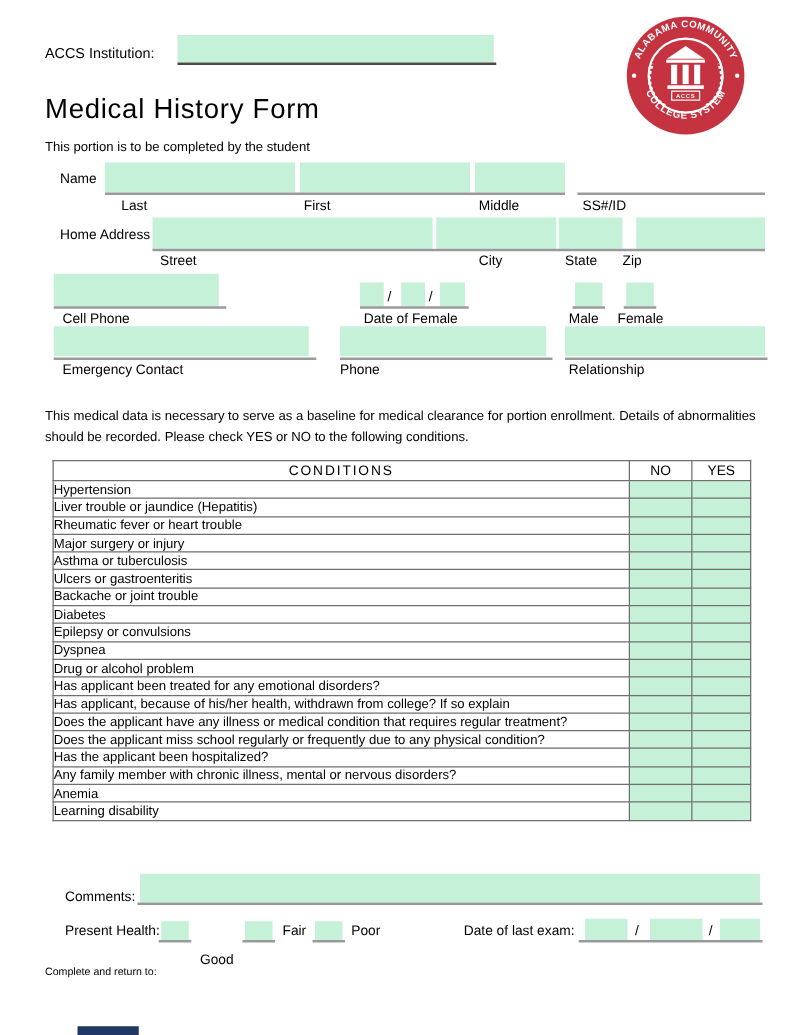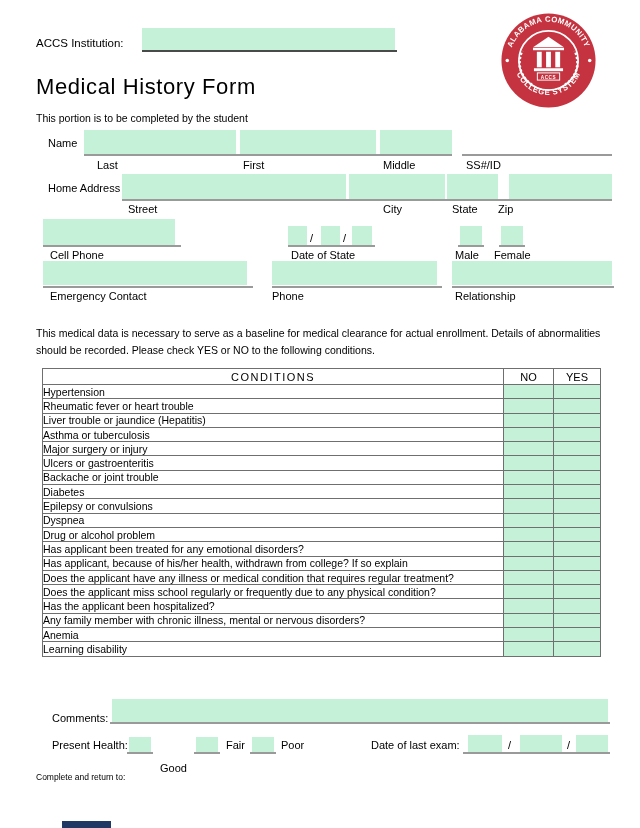--- a/index.html
+++ b/index.html
@@ -91,40 +91,40 @@
   <div class="gf" style="left:43px;top:219px;width:132px;height:26px"></div>
   <div class="ul" style="left:43px;top:245px;width:138px"></div>
   <span class="lbl" style="left:50px;top:249px">Cell Phone</span>
 
   <div class="gf" style="left:288px;top:226px;width:19px;height:19px"></div>
   <span class="slash" style="left:310px;top:232px">/</span>
   <div class="gf" style="left:321px;top:226px;width:19px;height:19px"></div>
   <span class="slash" style="left:343px;top:232px">/</span>
   <div class="gf" style="left:352px;top:226px;width:20px;height:19px"></div>
   <div class="ul" style="left:288px;top:245px;width:87px"></div>
-  <span class="lbl" style="left:291px;top:249px">Date of State</span>
+  <span class="lbl" style="left:291px;top:249px">Date of Female</span>
 
   <div class="gf" style="left:460px;top:226px;width:22px;height:19px"></div>
   <div class="ul" style="left:458px;top:245px;width:26px"></div>
   <div class="gf" style="left:501px;top:226px;width:22px;height:19px"></div>
   <div class="ul" style="left:499px;top:245px;width:26px"></div>
   <span class="lbl" style="left:455px;top:249px">Male</span>
   <span class="lbl" style="left:494px;top:249px">Female</span>
 
   <div class="gf" style="left:43px;top:261px;width:204px;height:24px"></div>
   <div class="ul" style="left:43px;top:286px;width:210px"></div>
   <span class="lbl" style="left:50px;top:290px">Emergency Contact</span>
   <div class="gf" style="left:272px;top:261px;width:165px;height:24px"></div>
   <div class="ul" style="left:272px;top:286px;width:170px"></div>
   <span class="lbl" style="left:272px;top:290px">Phone</span>
   <div class="gf" style="left:452px;top:261px;width:160px;height:24px"></div>
   <div class="ul" style="left:452px;top:286px;width:162px"></div>
   <span class="lbl" style="left:455px;top:290px">Relationship</span>
 
-  <div class="intro">This medical data is necessary to serve as a baseline for medical clearance for actual enrollment. Details of abnormalities should be recorded. Please check YES or NO to the following conditions.</div>
+  <div class="intro">This medical data is necessary to serve as a baseline for medical clearance for portion enrollment. Details of abnormalities should be recorded. Please check YES or NO to the following conditions.</div>
 
   <table class="ctable">
     <colgroup>
         <col class="c1">
         <col class="c2">
         <col class="c3">
       </colgroup>
     <thead>
       <tr>
         <th class="cond-h">CONDITIONS</th>
@@ -132,36 +132,36 @@
         <th>YES</th>
       </tr>
     </thead>
     <tbody>
         <tr>
           <td class="cond">Hypertension</td>
           <td class="chk"></td>
           <td class="chk"></td>
         </tr>
         <tr>
+          <td class="cond">Liver trouble or jaundice (Hepatitis)</td>
+          <td class="chk"></td>
+          <td class="chk"></td>
+        </tr>
+        <tr>
           <td class="cond">Rheumatic fever or heart trouble</td>
           <td class="chk"></td>
           <td class="chk"></td>
         </tr>
         <tr>
-          <td class="cond">Liver trouble or jaundice (Hepatitis)</td>
+          <td class="cond">Major surgery or injury</td>
           <td class="chk"></td>
           <td class="chk"></td>
         </tr>
         <tr>
           <td class="cond">Asthma or tuberculosis</td>
-          <td class="chk"></td>
-          <td class="chk"></td>
-        </tr>
-        <tr>
-          <td class="cond">Major surgery or injury</td>
           <td class="chk"></td>
           <td class="chk"></td>
         </tr>
         <tr>
           <td class="cond">Ulcers or gastroenteritis</td>
           <td class="chk"></td>
           <td class="chk"></td>
         </tr>
         <tr>
           <td class="cond">Backache or joint trouble</td>

